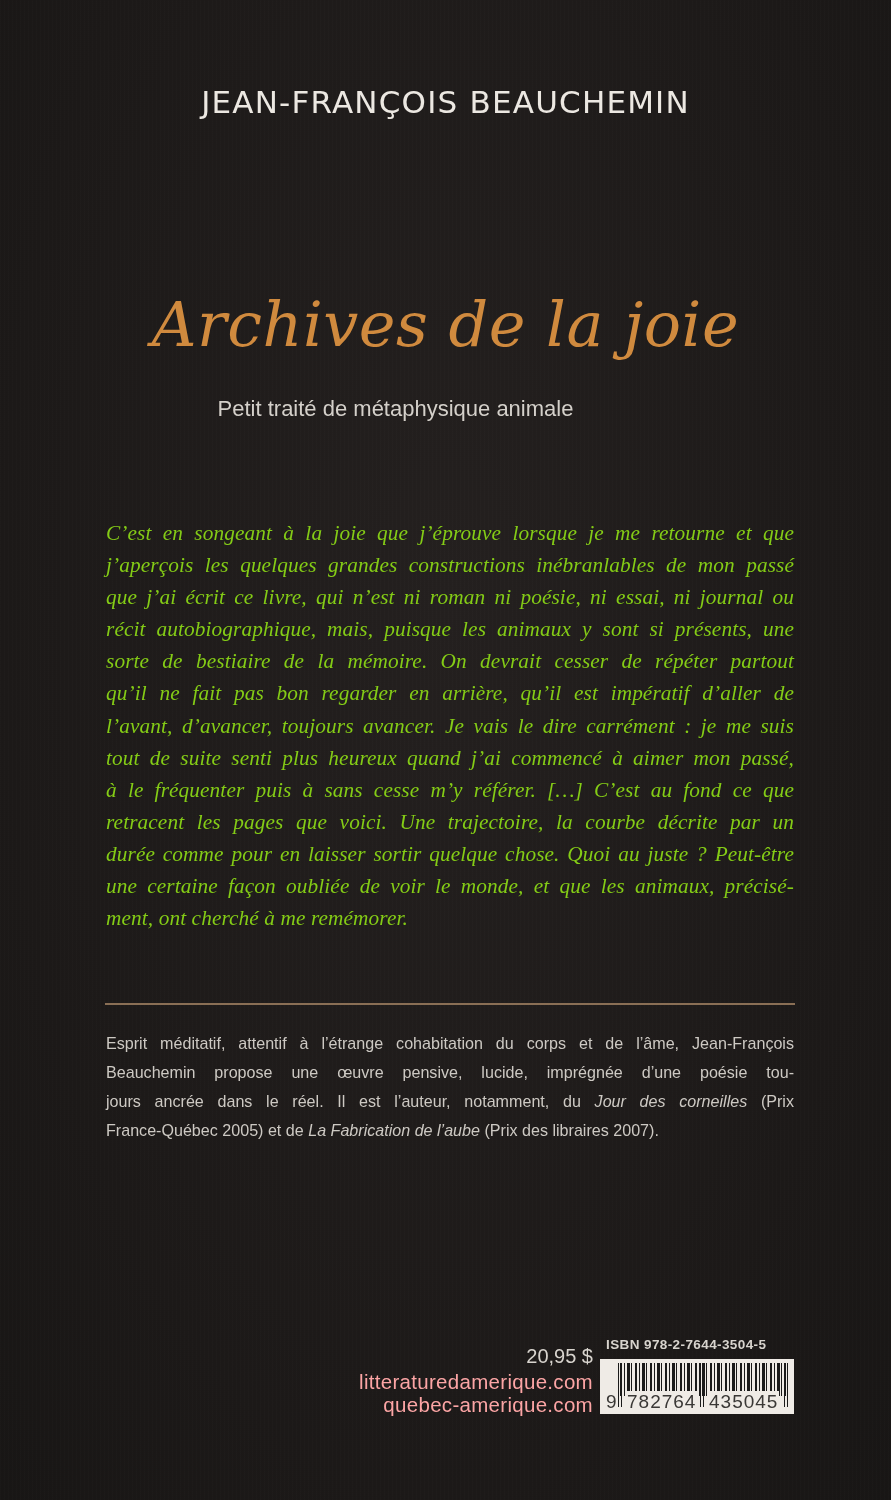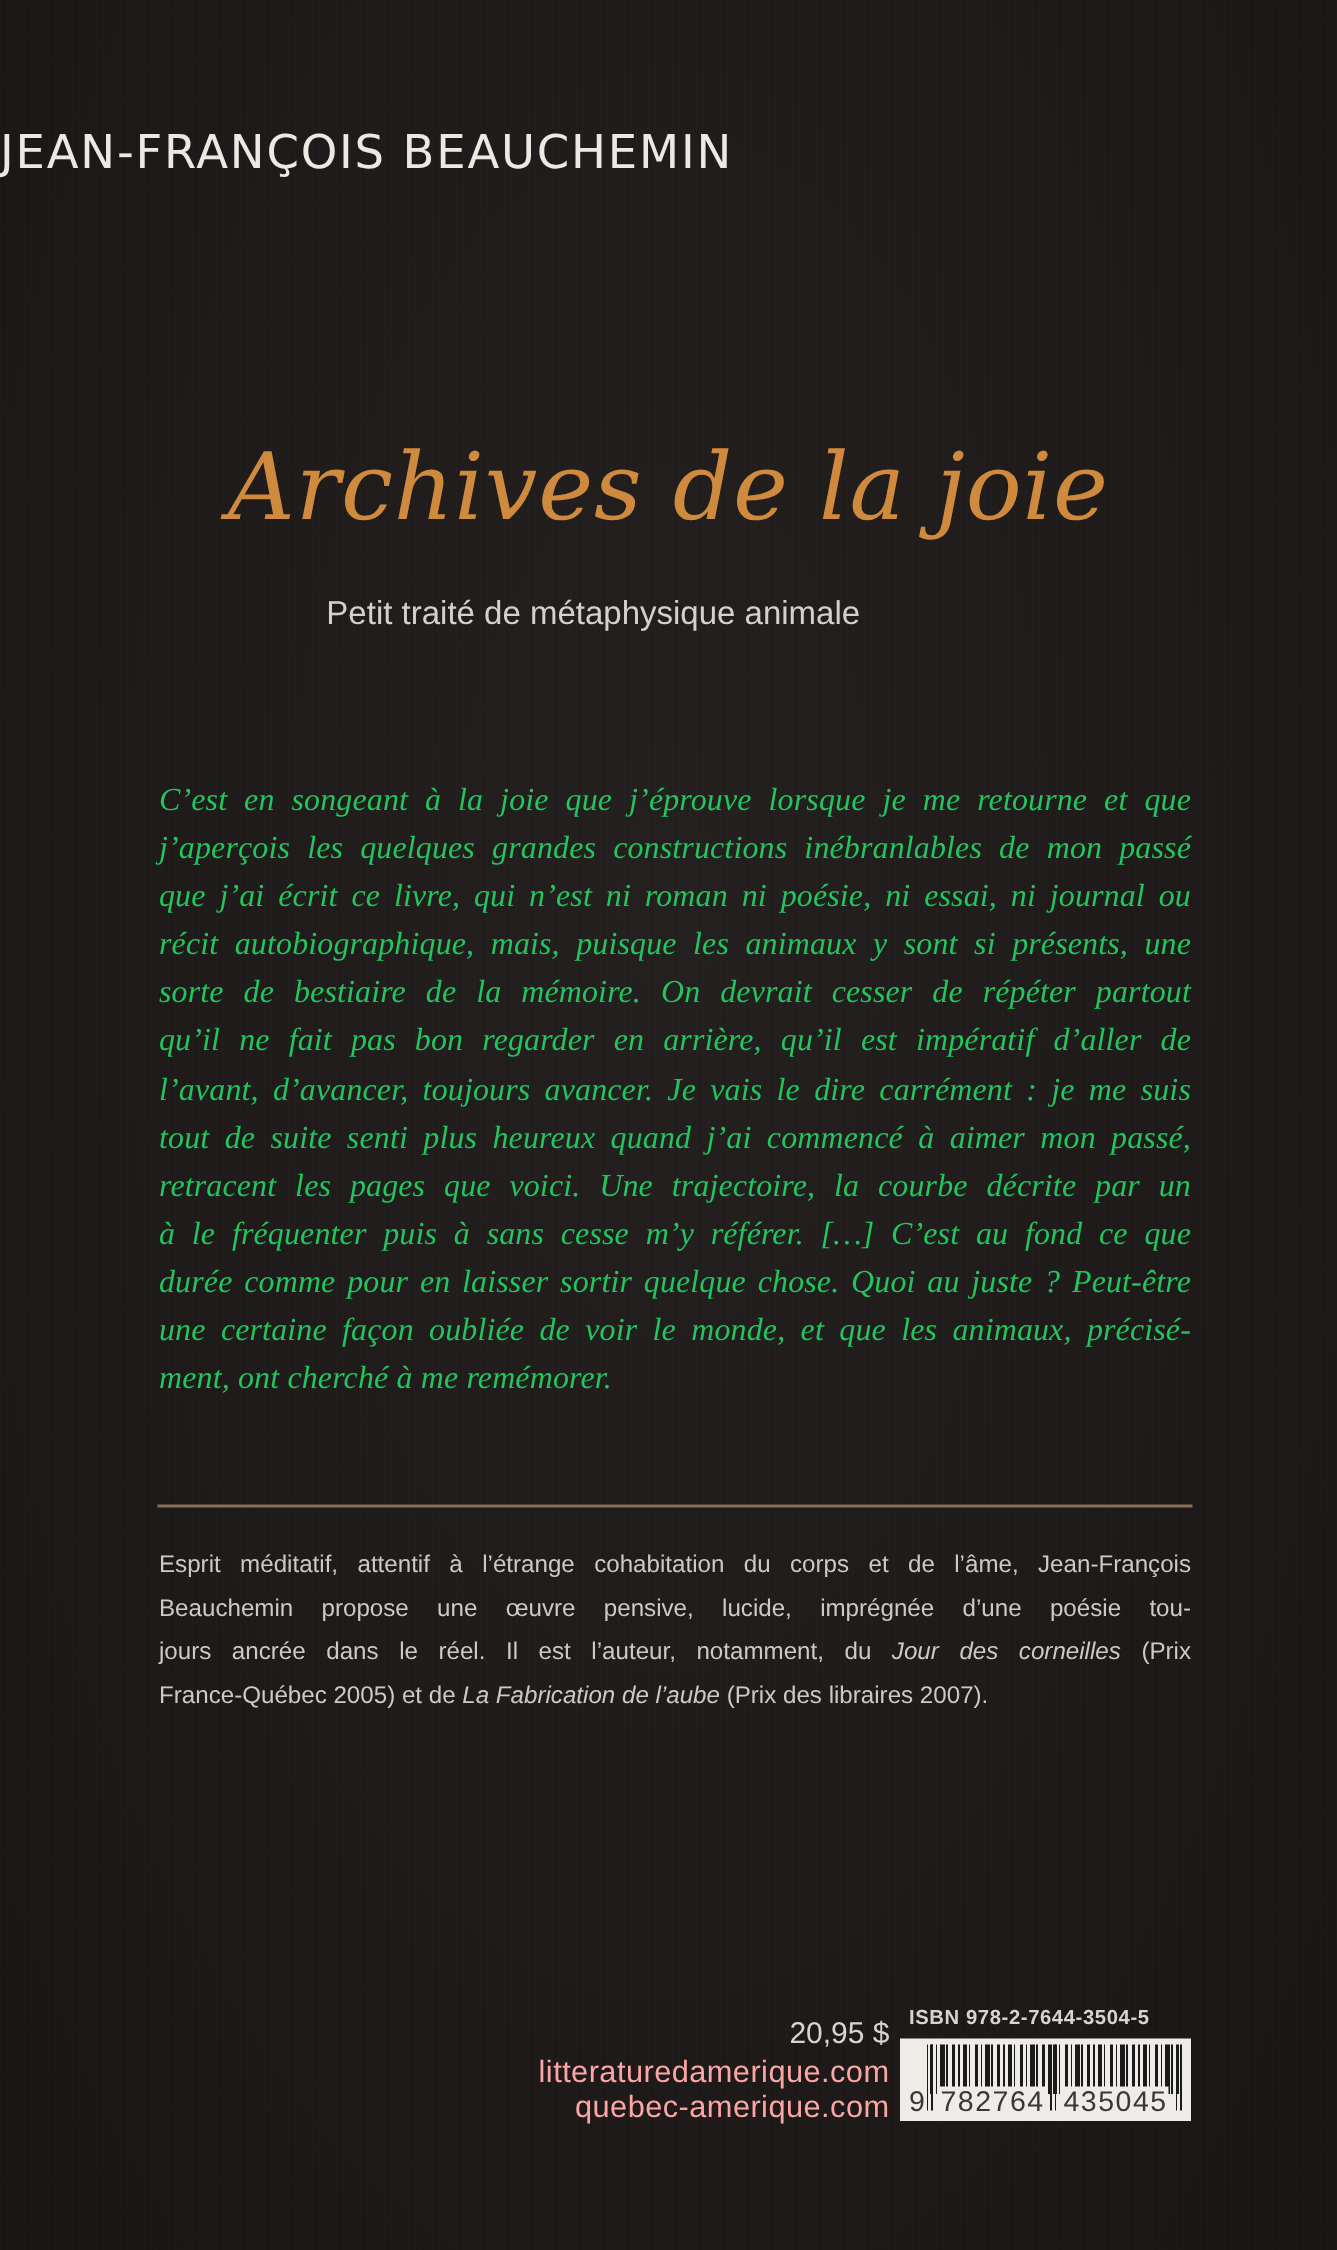--- a/index.html
+++ b/index.html
@@ -7,37 +7,37 @@
     width: 891px; height: 1500px; overflow: hidden;
     background: #1f1c1b;
     background-image:
       repeating-linear-gradient(90deg, rgba(255,255,255,0.012) 0px, rgba(255,255,255,0.012) 1px, transparent 1px, transparent 4px),
       radial-gradient(ellipse at 50% 40%, #24201f 0%, #1c1918 70%, #181615 100%);
     position: relative;
     color: #e6e2dc;
   }
   .cover { position: absolute; inset: 0; }
   .author {
-    position: absolute; top: 84px; left: 0; width: 891px; text-align: left;
+    position: absolute; top: 84px; left: 0; width: 891px; text-align: center;
     font-family: "DejaVu Sans", sans-serif; font-size: 31px; letter-spacing: 1.2px;
     color: #ece8e2; font-weight: normal;
   }
   .title {
     position: absolute; top: 288px; left: 0; width: 891px; text-align: center;
     font-family: "DejaVu Serif", serif; font-style: italic;
     font-size: 62px; color: #d08a3e; letter-spacing: 0.5px;
   }
   .subtitle {
     position: absolute; top: 396px; left: 0; width: 791px; text-align: center;
     font-family: "Liberation Sans", sans-serif; font-size: 22px; color: #d4d0ca;
   }
   .blurb {
     position: absolute; top: 517px; left: 106px; width: 688px;
     font-family: "Liberation Serif", serif; font-style: italic;
-    font-size: 21.3px; line-height: 32.1px; color: #22c55e;
+    font-size: 21.3px; line-height: 32.1px; color: #84cc16;
     text-align: justify; letter-spacing: 0.1px;
   }
   .blurb .line { display: block; white-space: nowrap; text-align-last: justify; text-align: justify; }
   .blurb .line.last { text-align-last: left; }
   .rule {
     position: absolute; top: 1003px; left: 105px; width: 690px; height: 2px;
     background: #8a6f55;
   }
   .bio {
     position: absolute; top: 1029px; left: 106px; width: 688px;
@@ -103,22 +103,22 @@
 
   <div class="blurb">
     <span class="line">C’est en songeant à la joie que j’éprouve lorsque je me retourne et que</span>
     <span class="line">j’aperçois les quelques grandes constructions inébranlables de mon passé</span>
     <span class="line">que j’ai écrit ce livre, qui n’est ni roman ni poésie, ni essai, ni journal ou</span>
     <span class="line">récit autobiographique, mais, puisque les animaux y sont si présents, une</span>
     <span class="line">sorte de bestiaire de la mémoire. On devrait cesser de répéter partout</span>
     <span class="line">qu’il ne fait pas bon regarder en arrière, qu’il est impératif d’aller de</span>
     <span class="line">l’avant, d’avancer, toujours avancer. Je vais le dire carrément : je me suis</span>
     <span class="line">tout de suite senti plus heureux quand j’ai commencé à aimer mon passé,</span>
+    <span class="line">à le fréquenter puis à sans cesse m’y référer. […] C’est au fond ce que</span>
     <span class="line">retracent les pages que voici. Une trajectoire, la courbe décrite par un</span>
-    <span class="line">à le fréquenter puis à sans cesse m’y référer. […] C’est au fond ce que</span>
     <span class="line">durée comme pour en laisser sortir quelque chose. Quoi au juste ? Peut-être</span>
     <span class="line">une certaine façon oubliée de voir le monde, et que les animaux, précisé-</span>
     <span class="line last">ment, ont cherché à me remémorer.</span>
   </div>
 
   <div class="rule"></div>
 
   <div class="bio">
     <span class="line">Esprit méditatif, attentif à l’étrange cohabitation du corps et de l’âme, Jean-François</span>
     <span class="line">Beauchemin propose une œuvre pensive, lucide, imprégnée d’une poésie tou-</span>

